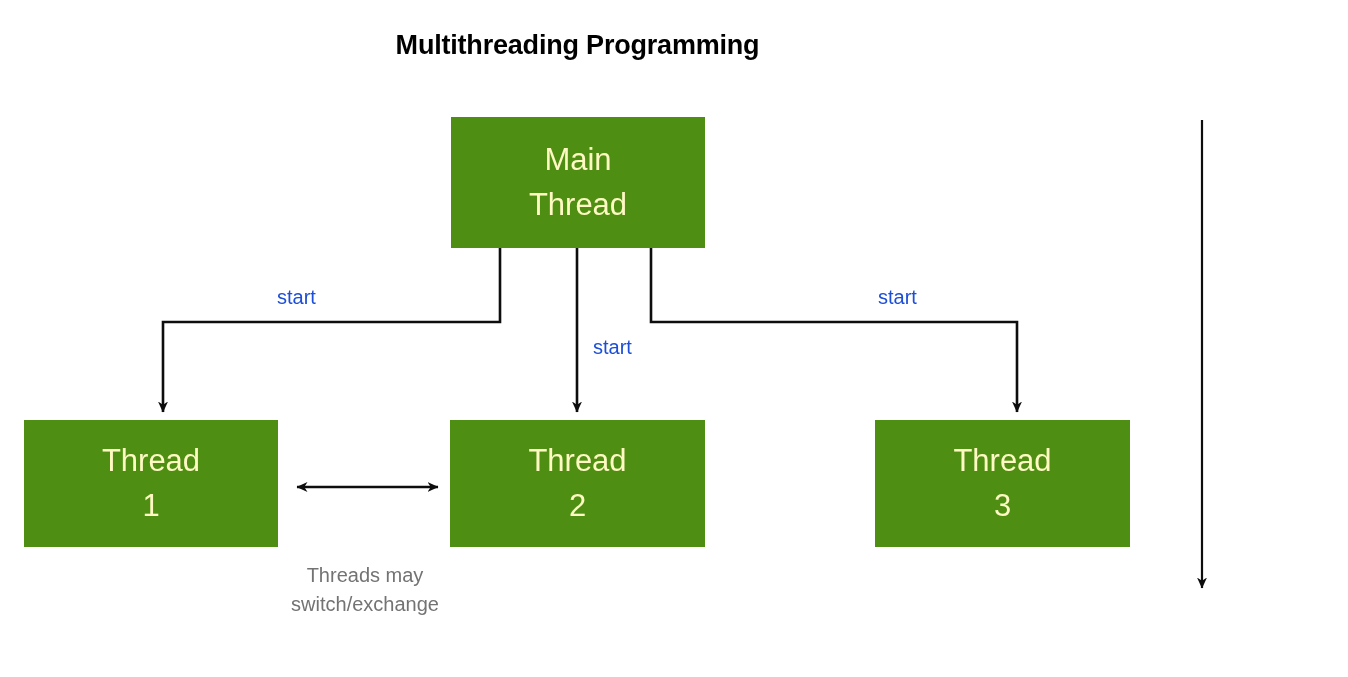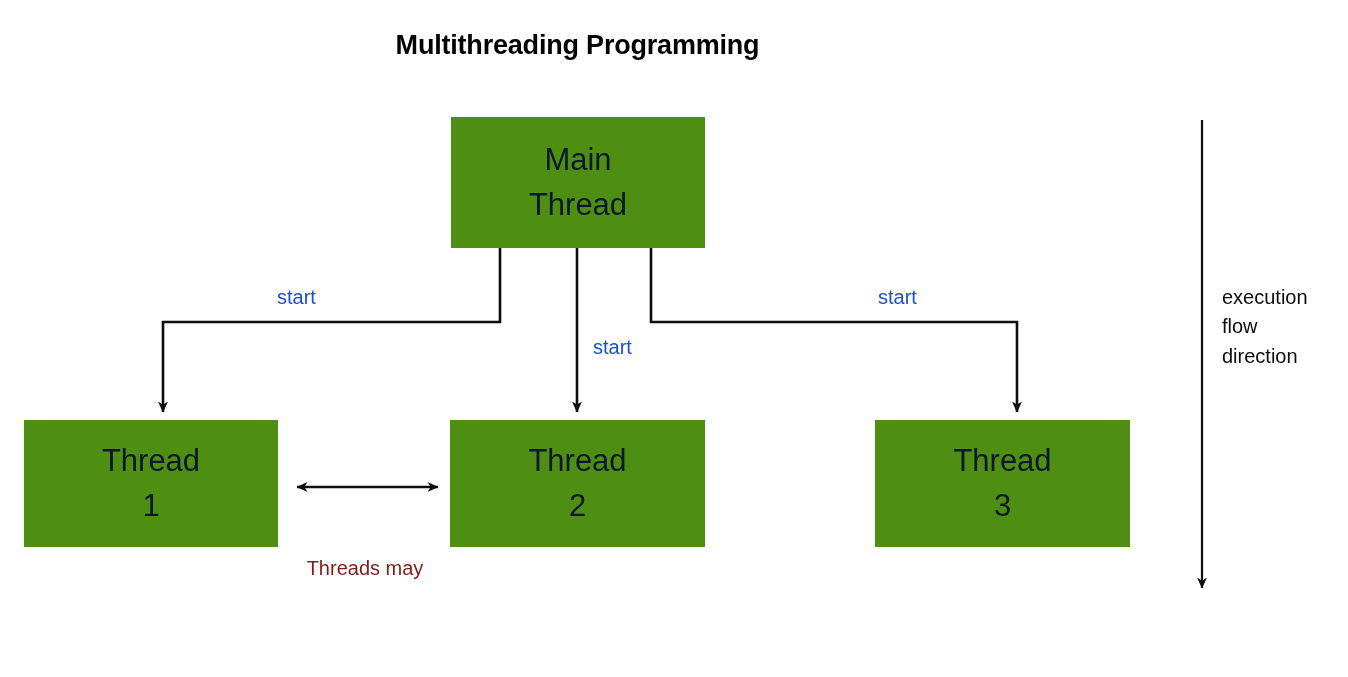--- a/index.html
+++ b/index.html
@@ -36,41 +36,42 @@
     color: #000000;
     letter-spacing: -0.2px;
   }
   .node-box {
     position: absolute;
     box-sizing: border-box;
     display: flex;
     flex-direction: column;
     align-items: center;
     justify-content: center;
-    color: #0f172a;
+    color: #fef9c3;
     font-size: 31px;
     line-height: 1.45;
     text-align: center;
   }
   .node-line {
     display: block;
   }
   .edge-label {
     position: absolute;
     font-size: 20px;
     color: #1d4ed8;
     white-space: nowrap;
   }
   .note-text {
     position: absolute;
     font-size: 20px;
     line-height: 1.45;
-    color: #7f1d1d;
+    color: #737373;
     text-align: center;
     white-space: nowrap;
+    margin-top: 7px;
   }
   .flow-text {
     position: absolute;
     font-size: 20px;
     line-height: 1.47;
     color: #0d0d0d;
     text-align: left;
     white-space: nowrap;
   }
 </style>
@@ -121,21 +122,17 @@
     <span class="node-line">Thread</span>
     <span class="node-line">3</span>
   </div>
 
   <div class="edge-label" style="left:277px; top:286px;">start</div>
   <div class="edge-label" style="left:593px; top:336px;">start</div>
   <div class="edge-label" style="left:878px; top:286px;">start</div>
 
   <div class="note-text" style="left:240px; top:554px; width:250px;">
     <div>Threads may</div>
+    <div>switch/exchange</div>
   </div>
 
-  <div class="flow-text" style="left:1222px; top:283px;">
-    <div>execution</div>
-    <div>flow</div>
-    <div>direction</div>
-  </div>
 
 </div>
 
 </body></html>

